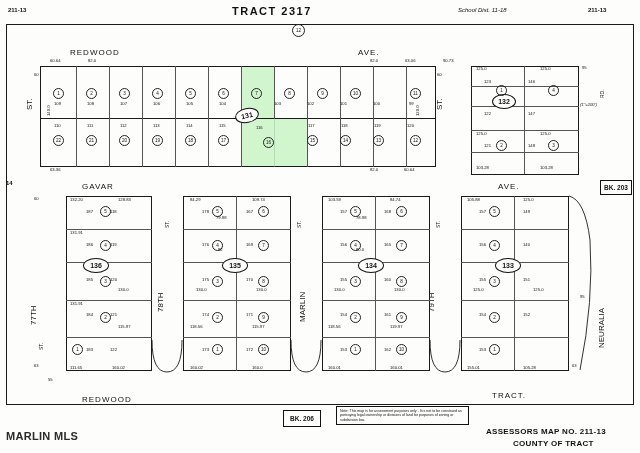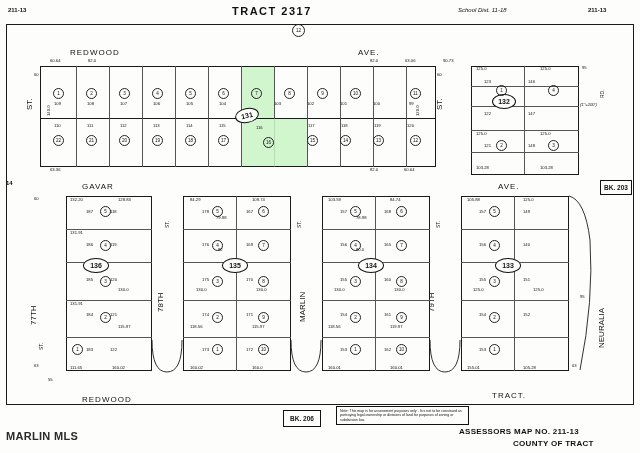--- a/index.html
+++ b/index.html
@@ -508,18 +508,18 @@
       <span>BK. 203</span>
     </div>
   <div id="bkbox2" class="boxline" style="left:283px;top:410px;width:36px;height:15px;display:flex;align-items:center;justify-content:center;font-size:6.5px;font-weight:bold;">
       <span>BK. 206</span>
     </div>
 
   <div class="note" style="left:336px;top:406px;width:125px;">
     <span>Note: This map is for assessment purposes only . It is not to be construed as portraying legal ownership or divisions of land for purposes of zoning or subdivision law.</span>
   </div>
 
-  <div class="t l bold" style="left:459px;top:428px;letter-spacing:.3px;">ASSESSORS MAP NO. 211-13</div>
+  <div class="t l bold" style="left:486px;top:428px;letter-spacing:.3px;">ASSESSORS MAP NO. 211-13</div>
   <div class="t l bold" style="left:513px;top:440px;letter-spacing:.3px;">COUNTY OF TRACT</div>
 
   <div class="watermark" style="left:6px;top:430px;">MARLIN MLS</div>
 
 </div>
 
 </body></html>

